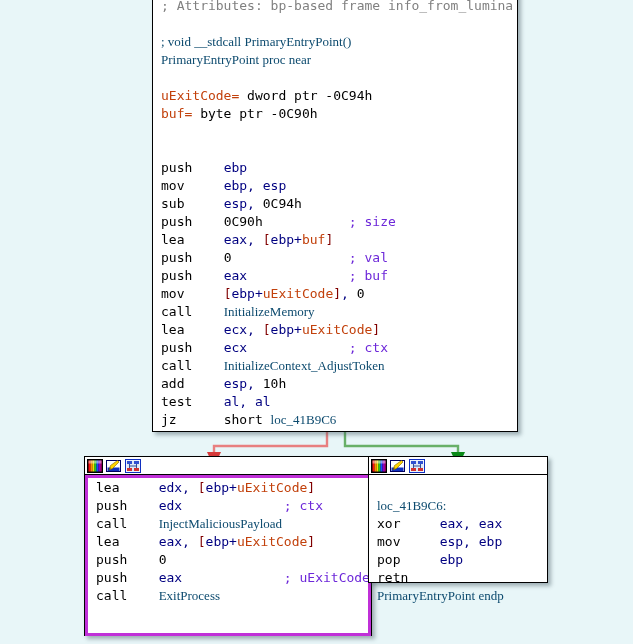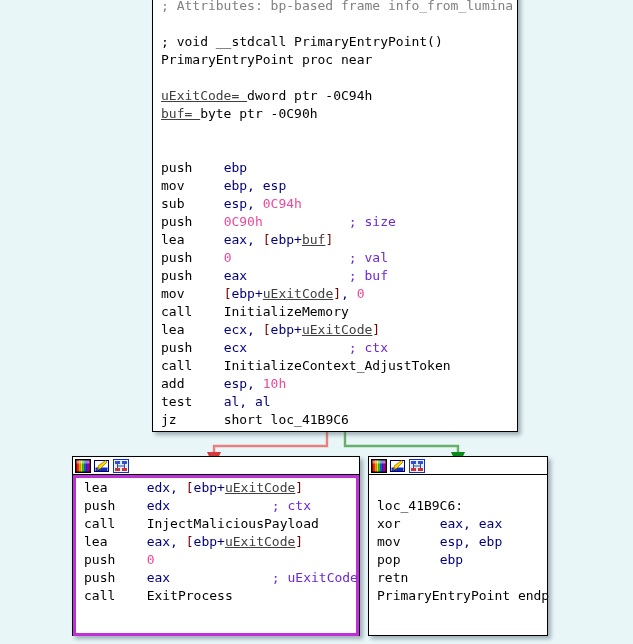--- a/index.html
+++ b/index.html
@@ -72,25 +72,25 @@
     line-height: 18px;
     white-space: pre;
     padding-left: 8px;
   }
   .code .ln {
     display: block;
     height: 18px;
   }
   .c-mn   { color: #000000; }   
   .c-reg  { color: #000080; text-align: right; }   
-  .c-num  { color: #ec4899; }   
-  .c-var  { color: #404040; text-decoration: underline; }   
+  .c-num  { color: #000000; }   
+  .c-var  { color: #c2410c; }   
   .c-cmt  { color: #6d28d9; }   
   .c-cmtg { color: #808080; }   
-  .c-fn   { color: #000000; }   
+  .c-fn   { color: #0c4a6e; font-family: Liberation Serif, serif; }   
   .c-punc { color: #800000; }
 
   svg.wires {
     position: absolute;
     left: 0; top: 0;
     width: 633px;
     height: 644px;
     pointer-events: none;
   }
 </style>
@@ -111,21 +111,21 @@
       <polygon points="451,452 465,452 458,467" fill="#0a8a18"></polygon>
     </g>
   </svg>
 
   <div class="node" id="node-entry" style="left:152px; top:-8px; width:366px; height:440px;">
     <div class="node-body" style="height:100%;">
       <div class="code"><span class="ln"><span class="c-cmtg">; Attributes: bp-based frame info_from_lumina</span></span><span class="ln">&nbsp;</span><span class="ln"><span class="c-fn">; void __stdcall PrimaryEntryPoint()</span></span><span class="ln"><span class="c-fn">PrimaryEntryPoint proc near</span></span><span class="ln">&nbsp;</span><span class="ln"><span class="c-var">uExitCode= </span><span class="c-mn">dword ptr -0C94h</span></span><span class="ln"><span class="c-var">buf= </span><span class="c-mn">byte ptr -0C90h</span></span><span class="ln">&nbsp;</span><span class="ln">&nbsp;</span><span class="ln"><span class="c-mn">push    </span><span class="c-reg">ebp</span></span><span class="ln"><span class="c-mn">mov     </span><span class="c-reg">ebp, esp</span></span><span class="ln"><span class="c-mn">sub     </span><span class="c-reg">esp, </span><span class="c-num">0C94h</span></span><span class="ln"><span class="c-mn">push    </span><span class="c-num">0C90h</span><span class="c-cmt">           ; size</span></span><span class="ln"><span class="c-mn">lea     </span><span class="c-reg">eax, </span><span class="c-punc">[</span><span class="c-reg">ebp+</span><span class="c-var">buf</span><span class="c-punc">]</span></span><span class="ln"><span class="c-mn">push    </span><span class="c-num">0</span><span class="c-cmt">               ; val</span></span><span class="ln"><span class="c-mn">push    </span><span class="c-reg">eax</span><span class="c-cmt">             ; buf</span></span><span class="ln"><span class="c-mn">mov     </span><span class="c-punc">[</span><span class="c-reg">ebp+</span><span class="c-var">uExitCode</span><span class="c-punc">]</span><span class="c-reg">, </span><span class="c-num">0</span></span><span class="ln"><span class="c-mn">call    </span><span class="c-fn">InitializeMemory</span></span><span class="ln"><span class="c-mn">lea     </span><span class="c-reg">ecx, </span><span class="c-punc">[</span><span class="c-reg">ebp+</span><span class="c-var">uExitCode</span><span class="c-punc">]</span></span><span class="ln"><span class="c-mn">push    </span><span class="c-reg">ecx</span><span class="c-cmt">             ; ctx</span></span><span class="ln"><span class="c-mn">call    </span><span class="c-fn">InitializeContext_AdjustToken</span></span><span class="ln"><span class="c-mn">add     </span><span class="c-reg">esp, </span><span class="c-num">10h</span></span><span class="ln"><span class="c-mn">test    </span><span class="c-reg">al, al</span></span><span class="ln"><span class="c-mn">jz      </span><span class="c-mn">short </span><span class="c-fn">loc_41B9C6</span></span></div>
     </div>
   </div>
 
-  <div class="node selected" id="node-payload" style="left:72px; top:456px; width:288px; height:180px;">
+  <div class="node selected" id="node-payload" style="left:84px; top:456px; width:288px; height:180px;">
     <div class="node-titlebar">
       <svg class="tb-icon" viewBox="0 0 16 14">
         <rect x="0.5" y="0.5" width="15" height="13" fill="#000" stroke="#000"></rect>
         <rect x="1.5" y="1.5" width="2" height="11" fill="#ff1010"></rect>
         <rect x="3.5" y="1.5" width="2" height="11" fill="#ff8800"></rect>
         <rect x="5.5" y="1.5" width="2" height="11" fill="#f0e000"></rect>
         <rect x="7.5" y="1.5" width="2" height="11" fill="#22cc22"></rect>
         <rect x="9.5" y="1.5" width="2" height="11" fill="#1050ff"></rect>
         <rect x="11.5" y="1.5" width="2" height="11" fill="#8800cc"></rect>
         <rect x="13.5" y="1.5" width="1" height="11" fill="#ff00aa"></rect>
@@ -145,21 +145,21 @@
         <rect x="2" y="9" width="5" height="3" fill="#d03030"></rect>
         <rect x="9" y="9" width="5" height="3" fill="#d03030"></rect>
         <path d="M4.5 5 L4.5 9 M11.5 5 L11.5 9 M4.5 7 L11.5 7" stroke="#204090" stroke-width="0.9" fill="none"></path>
       </svg>
     </div>
     <div class="node-body" style="height:161px;">
       <div class="code"><span class="ln"><span class="c-mn">lea     </span><span class="c-reg">edx, </span><span class="c-punc">[</span><span class="c-reg">ebp+</span><span class="c-var">uExitCode</span><span class="c-punc">]</span></span><span class="ln"><span class="c-mn">push    </span><span class="c-reg">edx</span><span class="c-cmt">             ; ctx</span></span><span class="ln"><span class="c-mn">call    </span><span class="c-fn">InjectMaliciousPayload</span></span><span class="ln"><span class="c-mn">lea     </span><span class="c-reg">eax, </span><span class="c-punc">[</span><span class="c-reg">ebp+</span><span class="c-var">uExitCode</span><span class="c-punc">]</span></span><span class="ln"><span class="c-mn">push    </span><span class="c-num">0</span></span><span class="ln"><span class="c-mn">push    </span><span class="c-reg">eax</span><span class="c-cmt">             ; uExitCode</span></span><span class="ln"><span class="c-mn">call    </span><span class="c-fn">ExitProcess</span></span></div>
     </div>
   </div>
 
-  <div class="node" id="node-return" style="left:368px; top:456px; width:180px; height:180px;">
+  <div class="node" id="node-return" style="left:368px; top:456px; width:180px; height:127px;">
     <div class="node-titlebar">
       <svg class="tb-icon" viewBox="0 0 16 14">
         <rect x="0.5" y="0.5" width="15" height="13" fill="#000" stroke="#000"></rect>
         <rect x="1.5" y="1.5" width="2" height="11" fill="#ff1010"></rect>
         <rect x="3.5" y="1.5" width="2" height="11" fill="#ff8800"></rect>
         <rect x="5.5" y="1.5" width="2" height="11" fill="#f0e000"></rect>
         <rect x="7.5" y="1.5" width="2" height="11" fill="#22cc22"></rect>
         <rect x="9.5" y="1.5" width="2" height="11" fill="#1050ff"></rect>
         <rect x="11.5" y="1.5" width="2" height="11" fill="#8800cc"></rect>
         <rect x="13.5" y="1.5" width="1" height="11" fill="#ff00aa"></rect>

